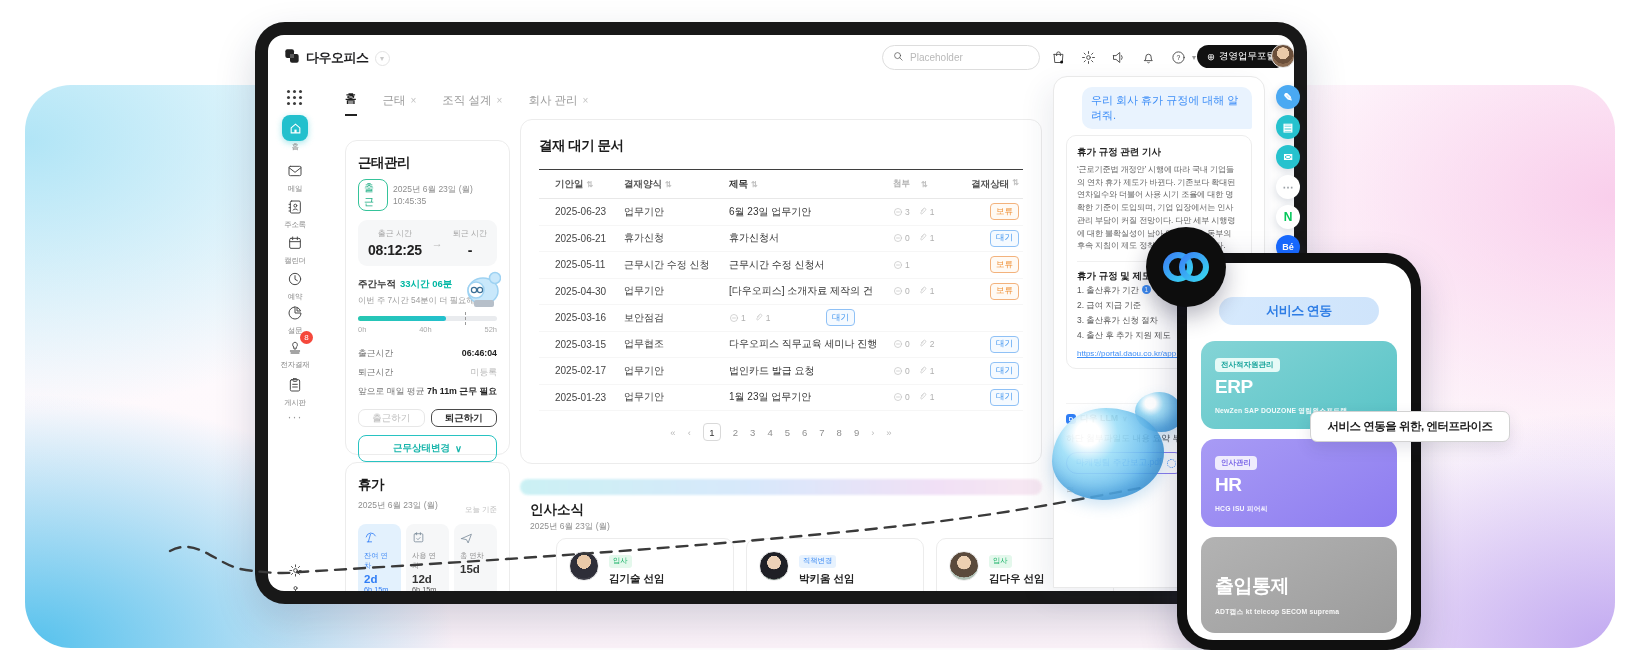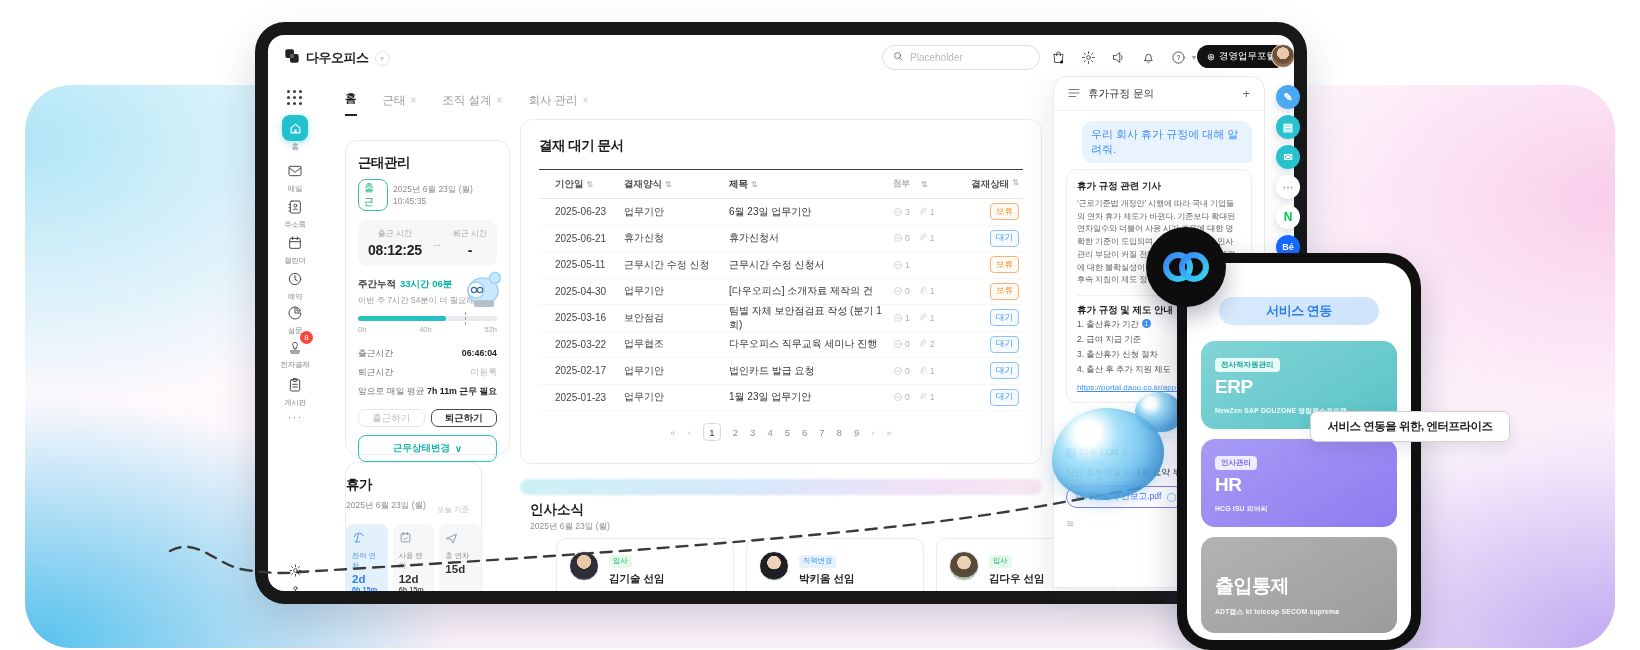--- a/index.html
+++ b/index.html
@@ -79,33 +79,33 @@
   .att-row { display:flex; justify-content:space-between; font-size:8.8px; color:#777; padding:3.5px 0; }
   .att-row .v.strong { color:#222; font-weight:bold; }
   .att-row .v.muted { color:#b9b9b9; }
   .att-btns { display:flex; gap:6px; margin-top:8px; }
   .btn { flex:1; height:18px; border-radius:7px; font-size:9.5px; display:flex; align-items:center; justify-content:center; background:#fff; }
   .btn.ghost { border:1px solid #e7e7e7; color:#bcbcbc; }
   .btn.dark { border:1.5px solid #4a4a4a; color:#2b2b2b; font-weight:bold; }
   .btn-status { margin-top:8px; height:27px; border:1px solid #28c3c2; border-radius:8px; color:#18b5ab; font-size:9.5px; font-weight:bold; display:flex; align-items:center; justify-content:center; gap:5px; }
 
   
-  .vac-card { left:77px; top:427px; width:137px; height:160px; padding:13px 0; }
+  .vac-card { left:77px; top:427px; width:165px; height:160px; padding:13px 12px; }
   .vac-date { font-size:8.5px; color:#8d8d8d; margin-top:6px; }
   .vac-basis { position:absolute; right:12px; top:42px; font-size:7.5px; color:#c0c0c0; }
   .vac-tiles { display:flex; gap:5px; margin-top:12px; }
   .vtile { flex:1; background:#f6f7f8; border-radius:8px; padding:7px 6px; min-height:62px; }
   .vtile.blue { background:#e3f1fd; }
   .vtile .vic { font-size:11px; color:#7a8a99; }
   .vtile.blue .vic { color:#2f7df6; }
   .vtile .vlab { font-size:7.3px; color:#8d8d8d; margin-top:5px; }
   .vtile.blue .vlab { color:#4a90f5; }
   .vtile .vval { font-size:11.5px; font-weight:bold; color:#333; margin-top:2px; }
   .vtile.blue .vval, .vtile.blue .vsub { color:#2f7df6; }
-  .vtile .vsub { font-size:7.3px; font-weight:bold; color:#555; }
+  .vtile .vsub { font-size:7.3px; font-weight:normal; color:#555; }
 
   
   .apr-card { left:252px; top:84px; width:522px; height:345px; padding:17px 18px; }
   .apr-table { margin-top:14px; width:100%; }
   .thead { display:flex; border-top:1.5px solid #3f3f3f; border-bottom:1px solid #e8e8e8; height:30px; align-items:center; font-size:9.5px; color:#555; font-weight:bold; }
   .sorti { color:#c2c2c2; font-size:8px; margin-left:3px; }
   .trow { display:flex; height:26.5px; align-items:center; font-size:10px; color:#444; border-bottom:1px solid #f6f6f6; }
   .c-date { width:85px; padding-left:16px; }
   .c-form { width:105px; }
   .c-title { flex:1; color:#333; }
@@ -625,21 +625,20 @@
                   </span>
                 </span>
                 <span class="c-status">
                   <span class="sbadge hold">보류</span>
                 </span>
               </div>
 
               <div class="trow">
                 <span class="c-date">2025-03-16</span>
                 <span class="c-form">보안점검</span>
-                <span class="c-title">팀별 자체 보안점검표 작성 (분기 1회)</span>
                 <span class="c-att">
                   <span class="grp">
                     <svg width="10" height="10" viewBox="0 0 24 24" class="ln" style="stroke:#bbb">
                       <circle cx="12" cy="12" r="8.5"></circle>
                       <path d="M8.5 12h7"></path>
                     </svg>
                     <span>1</span>
                   </span>
                   <span class="grp">
                     <svg width="10" height="10" viewBox="0 0 24 24" class="ln" style="stroke:#bbb">
@@ -647,21 +646,21 @@
                     </svg>
                     <span>1</span>
                   </span>
                 </span>
                 <span class="c-status">
                   <span class="sbadge wait">대기</span>
                 </span>
               </div>
 
               <div class="trow">
-                <span class="c-date">2025-03-22</span>
+                <span class="c-date">2025-03-15</span>
                 <span class="c-form">업무협조</span>
                 <span class="c-title">다우오피스 직무교육 세미나 진행</span>
                 <span class="c-att">
                   <span class="grp">
                     <svg width="10" height="10" viewBox="0 0 24 24" class="ln" style="stroke:#bbb">
                       <circle cx="12" cy="12" r="8.5"></circle>
                       <path d="M8.5 12h7"></path>
                     </svg>
                     <span>0</span>
                   </span>
@@ -774,27 +773,20 @@
             <div class="pname">김다우 선임</div>
             
             
           </div>
         </div>
 
     </div>
   </div>
 
   <div class="ai-panel">
-    <div class="ai-thread">
-      <span><svg width="12" height="10" viewBox="0 0 24 20" class="ln">
-            <path d="M2 3h20M2 10h20M2 17h13"></path>
-          </svg></span>
-      <span>휴가규정 문의</span>
-      <span class="plus">+</span>
-    </div>
     <div class="ai-body">
       <div class="bub-user">우리 회사 휴가 규정에 대해 알려줘.</div>
       <div class="bot-card">
         <div class="bc-title">휴가 규정 관련 기사</div>
         <div class="bc-body">‘근로기준법 개정안’ 시행에 따라 국내 기업들의 연차 휴가 제도가 바뀐다. 기존보다 확대된 연차일수와 더불어 사용 시기 조율에 대한 명확한 기준이 도입되며, 기업 입장에서는 인사관리 부담이 커질 전망이다. 다만 세부 시행령에 대한 불확실성이 남아 있어 고용노동부의 후속 지침이 제도 정착의 관건으로 보인다.</div>
         <div class="bc-div"></div>
         <div class="bc-title">휴가 규정 및 제도 안내</div>
         <div>
 
         <div class="bc-li"><span>1. 출산휴가 기간</span><span class="num1">1</span></div>

